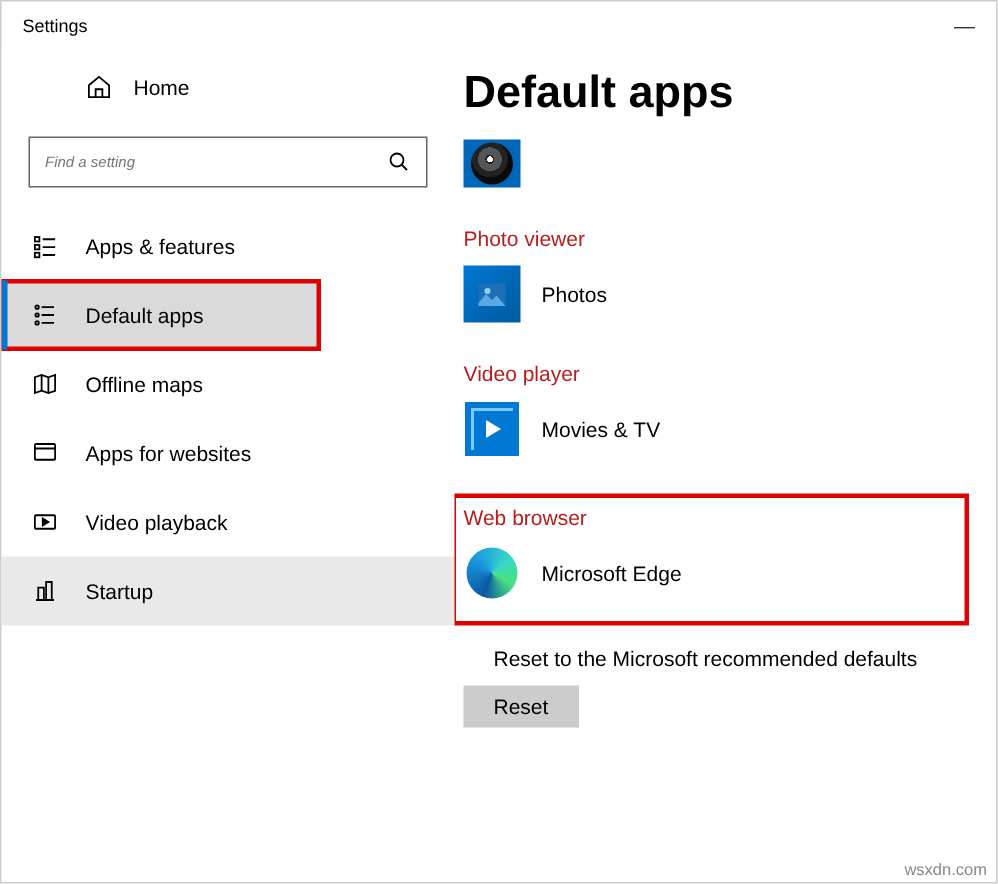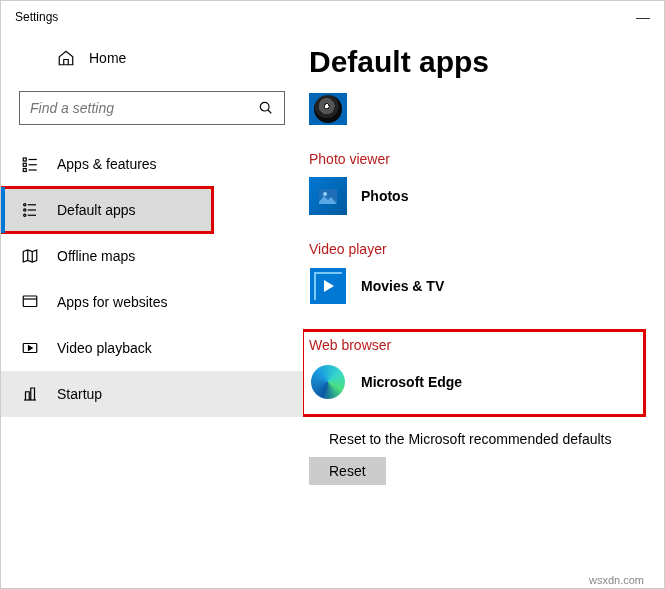--- a/index.html
+++ b/index.html
@@ -66,21 +66,21 @@
       align-items: center;
       justify-content: space-between;
       border: 1px solid #666;
       height: 34px;
       padding: 0 10px;
       background: #fff;
     }
     .search-box input {
       border: none;
       outline: none;
-      font-size: 14px;
+      font-size: 10px;
       font-style: italic;
       color: #666;
       flex: 1;
       background: transparent;
     }
     .search-box .search-ic {
       color: #333;
     }
     .section-title {
       font-size: 15px;
@@ -166,21 +166,20 @@
     .cat-label {
       font-size: 14px;
       color: #b91c1c;
       margin-bottom: 10px;
     }
     .app-row {
       display: flex;
       align-items: center;
       gap: 14px;
       cursor: pointer;
-      font-weight: bold;
     }
     .app-tile {
       width: 38px;
       height: 38px;
       background: #0078d4;
       display: flex;
       align-items: center;
       justify-content: center;
       color: #fff;
     }
@@ -250,21 +249,21 @@
     .reset-btn {
       background: #ccc;
       border: none;
       font-size: 14px;
       padding: 6px 20px;
       cursor: pointer;
     }
     .watermark {
       position: absolute;
       bottom: 2px;
-      right: 20px;
+      right: 6px;
       font-size: 11px;
       color: #888;
       margin-left: 16px;
     }
     svg { display: block; }
   </style>
 </head>
 <body>
 
 <div class="titlebar">

